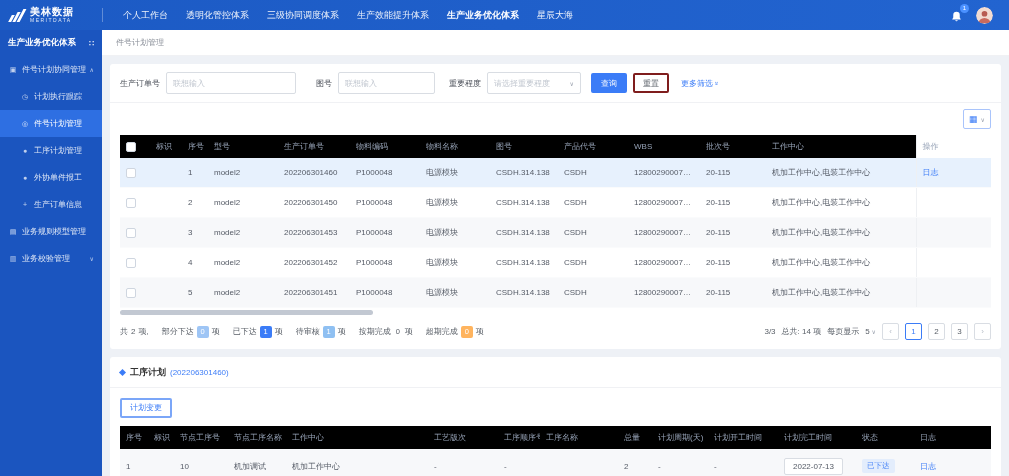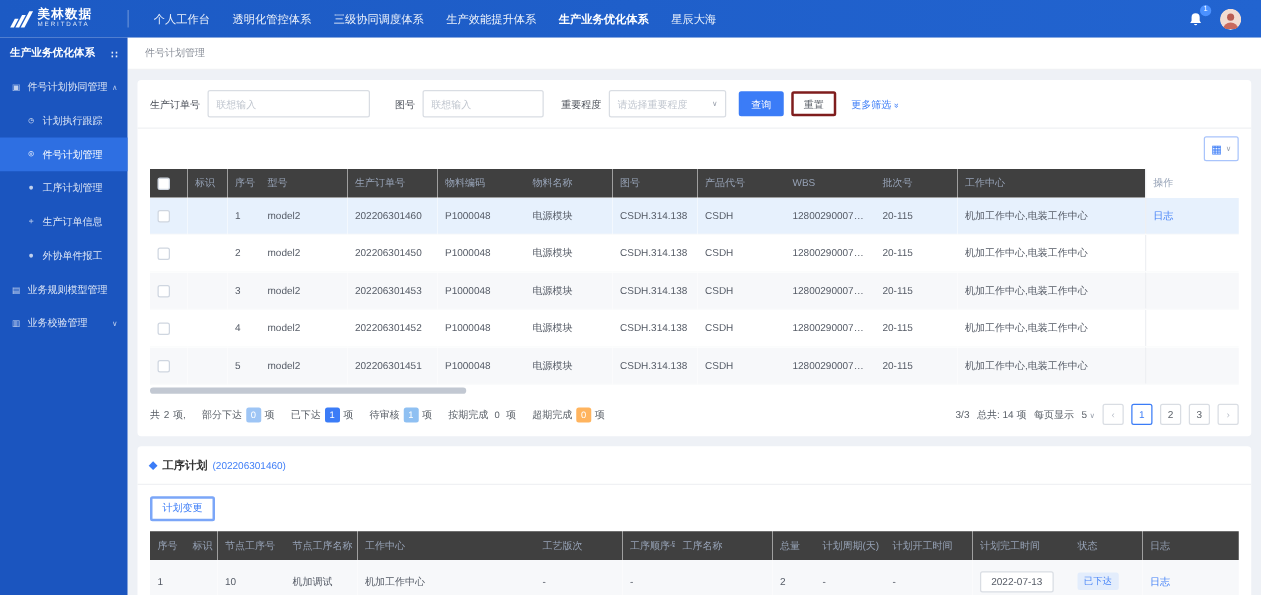--- a/index.html
+++ b/index.html
@@ -28,21 +28,21 @@
   .avatar { width:17px; height:17px; border-radius:50%; overflow:hidden; display:block; }
 
   
   .sidebar { position:absolute; top:30px; left:0; bottom:0; width:102px; background:#1b55bf; z-index:20; }
   .side-title { display:flex; align-items:center; height:26px; padding:0 8px;
     color:#fff; font-size:8.5px; font-weight:bold; }
   .side-title-label { flex:1; white-space:nowrap; }
   .apps-icon { font-size:8px; opacity:.9; }
   .side-item { display:flex; align-items:center; height:27px; padding:0 8px;
     color:rgba(255,255,255,.85); font-size:8px; cursor:pointer; white-space:nowrap; }
-  .side-item.sub { padding-left:20px;font-family:Liberation Mono, monospace; }
+  .side-item.sub { padding-left:20px; }
   .side-item.active { background:#2e6fe2; color:#fff; }
   .side-icon { width:10px; margin-right:4px; font-size:7px; opacity:.85; text-align:center; flex:none; }
   .side-label { overflow:hidden; text-overflow:ellipsis; }
   .side-arrow { margin-left:auto; font-size:6px; opacity:.8; padding-left:3px; }
 
   
   .main { position:absolute; top:30px; left:102px; right:0; bottom:0; overflow:hidden; }
   .breadcrumb-bar { height:26px; background:#fff; display:flex; align-items:center;
     padding:0 14px; font-size:8px; color:#8a8f99; border-bottom:1px solid #f0f1f4; }
   .content { padding:8px; }
@@ -69,21 +69,21 @@
   .divider { height:1px; background:#f0f1f4; }
 
   
   .toolbar { display:flex; align-items:center; padding:6px 10px; }
   .grid-btn { margin-left:auto; height:20px; border:1px solid #a9c4fb; border-radius:2px;
     display:flex; align-items:center; gap:3px; padding:0 5px; cursor:pointer; background:#fff; }
   .grid-glyph { color:#3b7cf7; font-size:9px; line-height:1; }
 
   
   table { width:871px; margin:0 10px; border-collapse:collapse; table-layout:fixed; font-size:8px; color:#555b66; }
-  thead th { background:#404040; color:#97a3b7; font-weight:normal; text-align:left;
+  thead th { background:#000000; color:#97a3b7; font-weight:normal; text-align:left;
     padding:6px 6px; white-space:nowrap; overflow:hidden; }
   tbody td { padding:9px 6px; white-space:nowrap; overflow:hidden; text-overflow:ellipsis;
     border-bottom:1px solid #fafbfc; }
   tbody tr:nth-child(odd) { background:#f7f8fa; }      
   tbody tr:nth-child(even) { background:#fff; }
   tbody tr.selected { background:#e7f1fd; }
   th.col-op { background:#fff; border-left:1px solid #eef0f3; }
   td.col-op { border-left:1px solid #eef0f3; }
   .cb { display:inline-block; width:10px; height:10px; border:1px solid #cfd6e0; border-radius:2px;
     background:#fff; vertical-align:middle; cursor:pointer; }
@@ -193,28 +193,28 @@
         <span class="side-arrow" style="visibility: hidden;"></span>
       </div>
 
       <div class="side-item sub">
         <span class="side-icon">●</span>
         <span class="side-label">工序计划管理</span>
         <span class="side-arrow" style="visibility: hidden;"></span>
       </div>
 
       <div class="side-item sub">
+        <span class="side-icon">●</span>
+        <span class="side-label">外协单件报工</span>
+        <span class="side-arrow" style="visibility: hidden;"></span>
+      </div>
+
+      <div class="side-item sub">
         <span class="side-icon">+</span>
         <span class="side-label">生产订单信息</span>
-        <span class="side-arrow" style="visibility: hidden;"></span>
-      </div>
-
-      <div class="side-item sub">
-        <span class="side-icon">●</span>
-        <span class="side-label">外协单件报工</span>
         <span class="side-arrow" style="visibility: hidden;"></span>
       </div>
 
       <div class="side-item group">
         <span class="side-icon">▤</span>
         <span class="side-label">业务规则模型管理</span>
         <span class="side-arrow" style="visibility: hidden;"></span>
       </div>
 
       <div class="side-item group">

